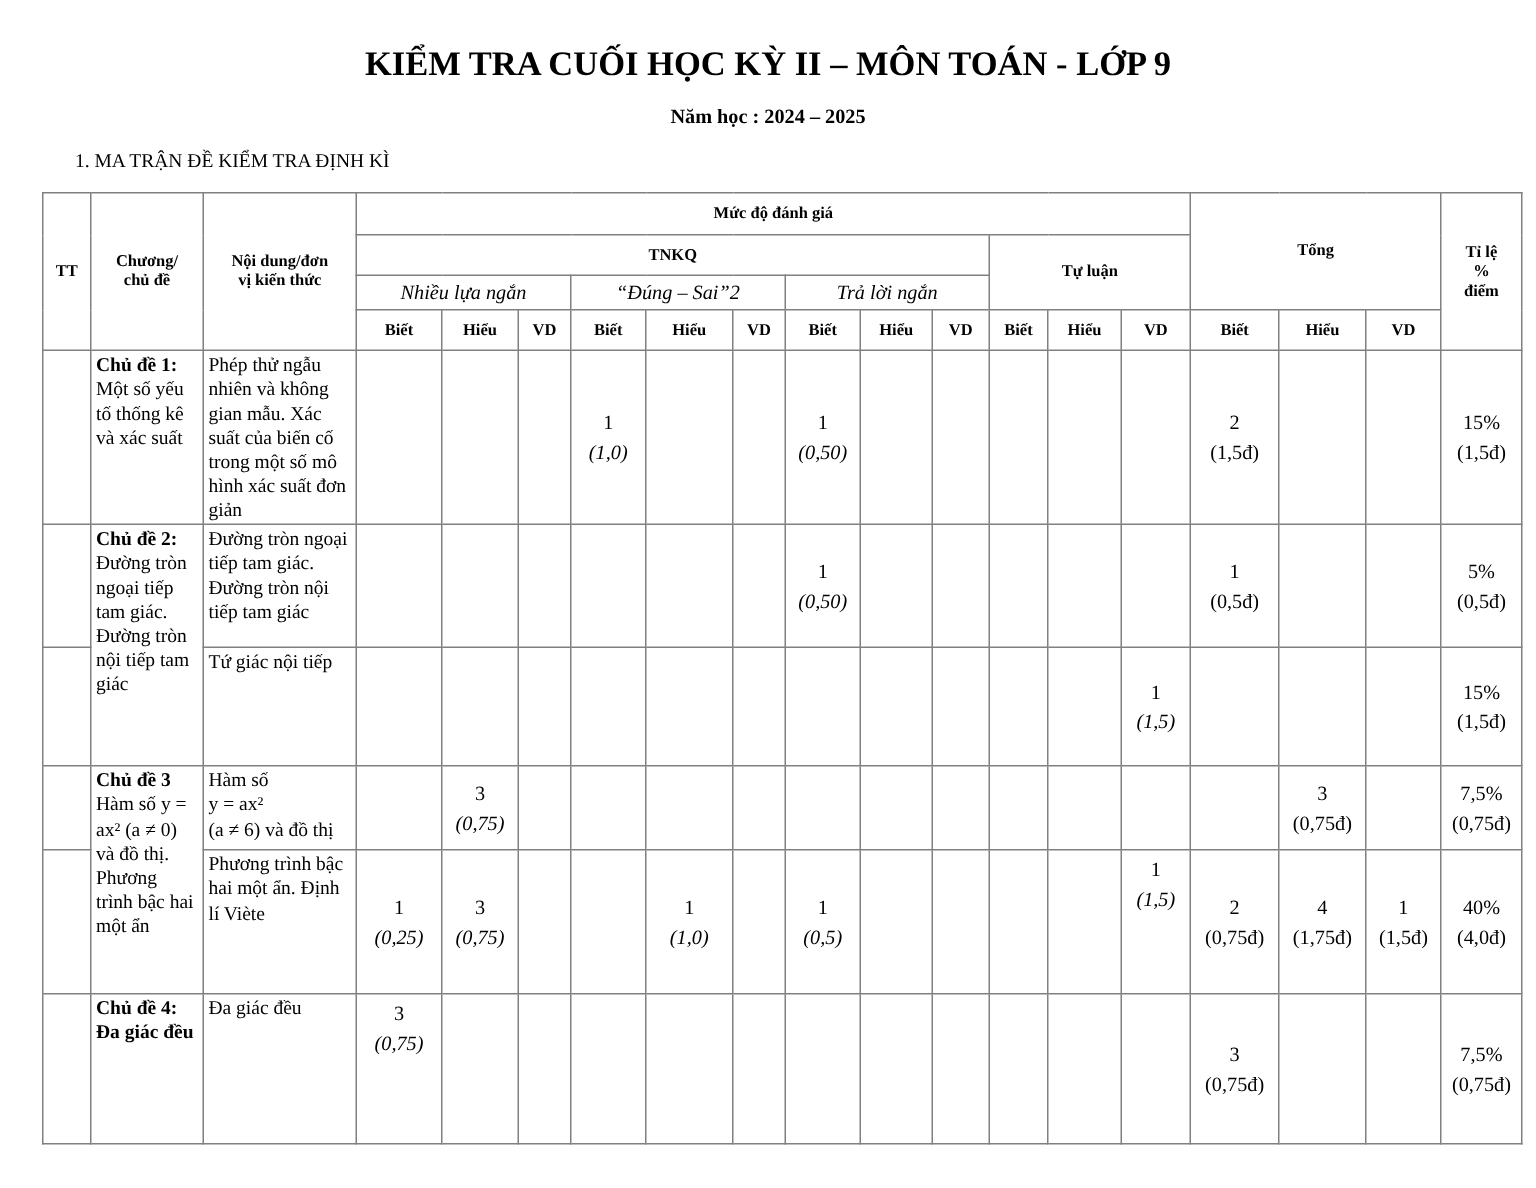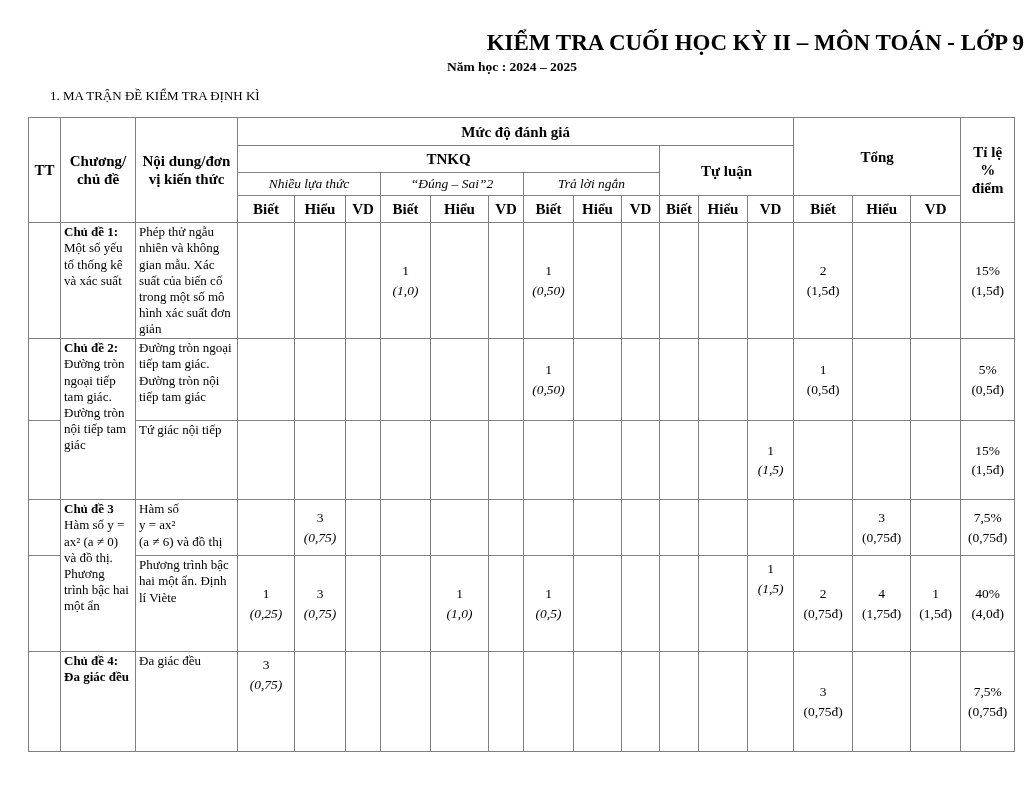--- a/index.html
+++ b/index.html
@@ -1,29 +1,29 @@
 <!DOCTYPE html>
 <html><head>
 <meta charset="utf-8">
 <style>
   html,body{margin:0;padding:0;}
   body{
     width:1024px;height:792px;background:#fff;color:#000;
     font-family:"Liberation Serif","DejaVu Serif",serif;
     overflow:hidden;
   }
-  .title{text-align:right;font-weight:bold;font-size:23px;margin-top:30px;line-height:1.1;}
-  .subtitle{text-align:center;font-weight:bold;font-size:13.5px;margin-top:4px;}
+  .title{text-align:center;font-weight:bold;font-size:23px;margin-top:30px;line-height:1.1;}
+  .subtitle{text-align:center;font-weight:bold;font-size:13.5px;margin-top:15px;}
   .heading{font-weight:normal;font-size:13px;margin:13px 0 0 50px;}
   table{
     border-collapse:collapse;table-layout:fixed;
     margin:13px 0 0 28px;width:986px;
   }
   th,td{border:1px solid #808080;padding:1px 2px;overflow:hidden;}
-  th{font-size:15px;font-weight:bold;text-align:center;vertical-align:middle;line-height:1.2;}
+  th{font-size:11px;font-weight:bold;text-align:center;vertical-align:middle;line-height:1.2;}
   th.sub{font-style:italic;font-weight:normal;font-size:13.5px;}
   .pre{white-space:pre-line;}
   td.tt{vertical-align:top;}
   td.topic,td.content{
     vertical-align:top;text-align:left;font-size:13px;line-height:1.24;padding:1px 3px;
   }
   td.topic .th-b{font-weight:bold;display:block;}
   td.boldrest .th-r{font-weight:bold;}
   td.v,td.t,td.rt{text-align:center;vertical-align:middle;font-size:13.5px;line-height:1.45;}
   td.v .p{font-style:italic;}
@@ -80,21 +80,21 @@
       <th colspan="3" rowspan="3">Tổng</th>
       <th rowspan="4" class="pre">Tỉ lệ
 %
 điểm</th>
     </tr>
     <tr>
       <th colspan="9">TNKQ</th>
       <th colspan="3" rowspan="2">Tự luận</th>
     </tr>
     <tr>
-      <th colspan="3" class="sub">Nhiều lựa thức</th>
+      <th colspan="3" class="sub">Nhiều lựa ngắn</th>
       <th colspan="3" class="sub">“Đúng – Sai”2</th>
       <th colspan="3" class="sub">Trả lời ngắn</th>
     </tr>
     <tr>
       <th>Biết</th>
       <th>Hiểu</th>
       <th>VD</th>
       <th>Biết</th>
       <th>Hiểu</th>
       <th>VD</th>

